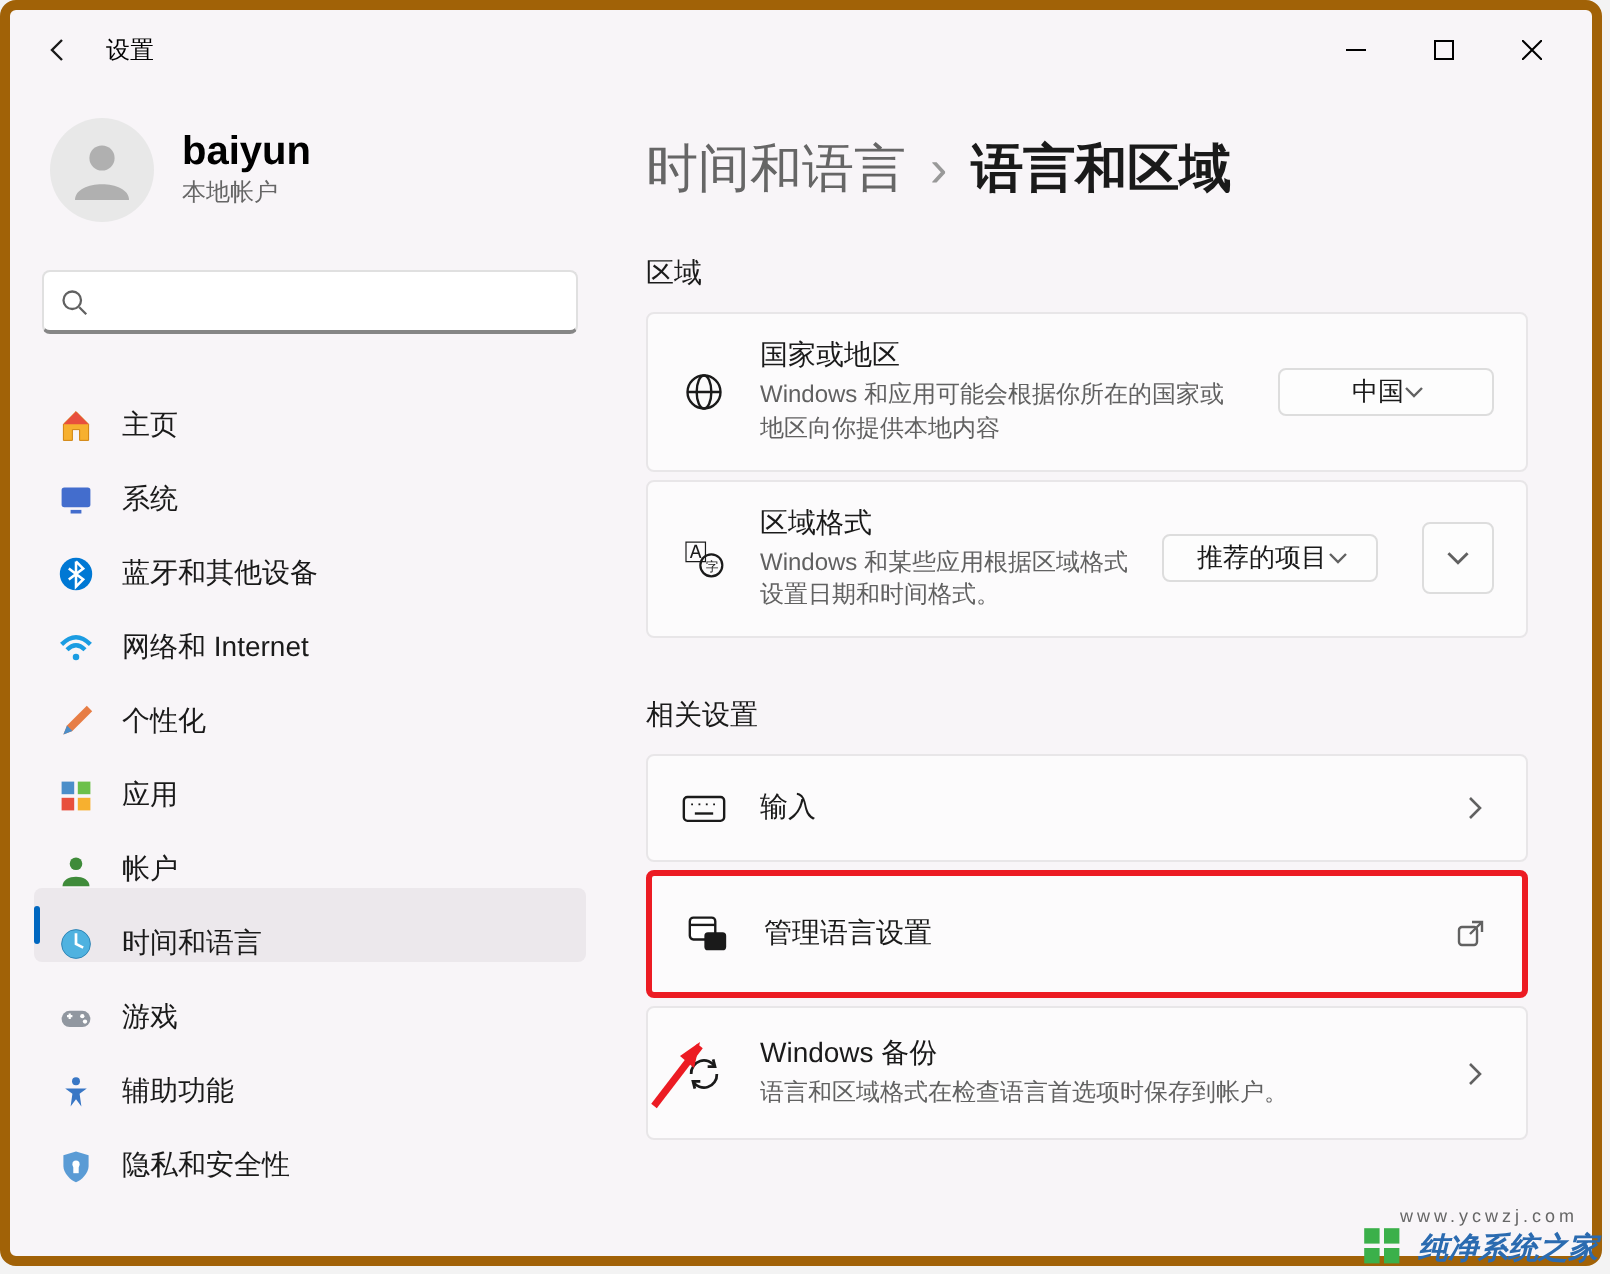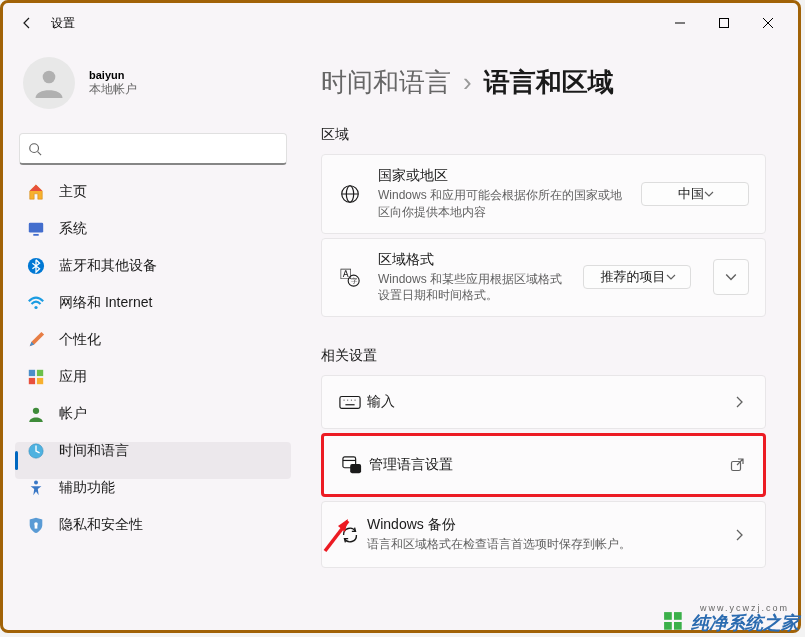--- a/index.html
+++ b/index.html
@@ -1,70 +1,70 @@
 <!DOCTYPE html>
 <html><head>
   <meta charset="utf-8">
   <style>
     * { margin: 0; padding: 0; box-sizing: border-box; font-family: "Segoe UI", "Microsoft YaHei", sans-serif; }
     body { background: #f3f3f3; width: 805px; height: 637px; overflow: hidden; position: relative; }
     
-    .window { width: 801px; height: 633px; background: #f8f5f8; border: 3px solid #a16207; border-radius: 8px; overflow: hidden; position: relative; }
+    .window { width: 801px; height: 633px; background: #f8f5f8; border: 5px solid #a16207; border-radius: 8px; overflow: hidden; position: relative; }
     
     .titlebar { height: 40px; display: flex; align-items: center; padding: 0 8px; }
     .back-btn { width: 32px; height: 32px; display: flex; align-items: center; justify-content: center; cursor: pointer; border-radius: 4px; }
     .title { margin-left: 8px; font-size: 12px; color: #000; }
     .win-controls { margin-left: auto; display: flex; gap: 0; }
     .win-btn { width: 44px; height: 32px; display: flex; align-items: center; justify-content: center; cursor: pointer; }
     
     .layout { display: flex; height: calc(100% - 40px); }
     
     .sidebar { width: 300px; padding: 0 12px; }
     .profile { display: flex; align-items: center; gap: 14px; padding: 14px 8px 24px 8px; }
     .avatar { width: 52px; height: 52px; border-radius: 50%; background: #e8e8e8; display: flex; align-items: center; justify-content: center; }
     .avatar svg { width: 36px; height: 36px; }
-    .username { font-size: 11px; font-weight: 600; color: #000; }
+    .username { font-size: 20px; font-weight: 600; color: #000; }
     .account-type { font-size: 12px; color: #666; }
     
     .search-wrap { padding: 0 4px 18px 4px; }
     .search-box { position: relative; height: 32px; background: #fff; border: 1px solid #e0e0e0; border-bottom: 2px solid #868686; border-radius: 4px; display: flex; align-items: center; padding: 0 8px; }
     .search-input { flex: 1; border: none; outline: none; font-size: 13px; background: transparent; color: #666; }
     .search-icon-wrap { display: flex; align-items: center; }
     
-    .nav-item { display: flex; align-items: flex-start; gap: 14px; height: 37px; padding: 0 12px; border-radius: 4px; cursor: pointer; position: relative; font-size: 14px; color: #1a1a1a; }
+    .nav-item { display: flex; align-items: flex-end; gap: 14px; height: 37px; padding: 0 12px; border-radius: 4px; cursor: pointer; position: relative; font-size: 14px; color: #1a1a1a; }
     .nav-item.active { background: #ece8ec; }
     .nav-item.active::before { content: ""; position: absolute; left: 0; top: 9px; bottom: 9px; width: 3px; background: #0067c0; border-radius: 2px; }
     .nav-icon { width: 18px; height: 18px; display: flex; align-items: center; justify-content: center; flex-shrink: 0; }
     
     .main { flex: 1; padding: 22px 32px 0 18px; overflow-y: auto; }
     .breadcrumb { display: flex; align-items: center; gap: 12px; font-size: 26px; color: #1a1a1a; margin-bottom: 26px; }
     .bc-link { color: #666; cursor: pointer; }
     .bc-sep { color: #999; }
     .bc-current { font-weight: 600; }
     
     .section-h { font-size: 14px; font-weight: 400; color: #1a1a1a; margin-bottom: 10px; }
     
     .card { background: #fcfbfc; border: 1px solid #e8e6e8; border-radius: 4px; padding: 12px 16px; display: flex; align-items: center; gap: 16px; margin-bottom: 4px; }
     .card-icon { width: 24px; height: 24px; display: flex; align-items: center; justify-content: center; flex-shrink: 0; }
     .card-body { flex: 1; min-width: 0; }
     .card-title { font-size: 14px; color: #1a1a1a; }
     .card-desc { font-size: 12px; color: #616161; margin-top: 2px; line-height: 1.4; }
     .dropdown { min-width: 108px; height: 24px; background: #fdfdfd; border: 1px solid #ddd; border-radius: 4px; display: flex; align-items: center; justify-content: center; padding: 0 10px 0 12px; font-size: 13px; color: #1a1a1a; cursor: pointer; }
     .expand-btn { width: 36px; height: 36px; display: flex; align-items: center; justify-content: center; border: 1px solid #ddd; border-radius: 4px; cursor: pointer; margin-left: 6px; background: #fdfdfd; }
     
-    .link-card { background: #fcfbfc; border: 1px solid #e8e6e8; border-radius: 4px; padding: 14px 16px; display: flex; align-items: center; gap: 5px; margin-bottom: 4px; cursor: pointer; }
+    .link-card { background: #fcfbfc; border: 1px solid #e8e6e8; border-radius: 4px; padding: 14px 16px; display: flex; align-items: center; gap: 16px; margin-bottom: 4px; cursor: pointer; }
     .link-card.hl { border: 3px solid #ec1b23; padding: 17px 16px; }
     .chev-right { width: 20px; display: flex; align-items: center; justify-content: center; color: #616161; }
     .ext-icon { width: 20px; display: flex; align-items: center; justify-content: center; color: #616161; }
     
     .section-gap { height: 26px; }
     
     .arrow-annotation { position: absolute; left: 317px; top: 510px; pointer-events: none; }
     
-    .watermark { position: absolute; right: 6px; bottom: 2px; display: flex; align-items: flex-start; gap: 6px; font-size: 18px; font-weight: 700; color: #2b6bb0; font-style: italic; }
+    .watermark { position: absolute; right: 6px; bottom: 2px; display: flex; align-items: center; gap: 6px; font-size: 15px; font-weight: 700; color: #2b6bb0; font-style: italic; }
     .watermark-sub { position: absolute; right: 16px; bottom: 24px; font-size: 9px; color: #666; letter-spacing: 2px; }
     .wm-logo { width: 22px; height: 22px; }
   </style>
 </head>
 <body>
 
 <div class="window">
   <div class="titlebar">
     <div class="back-btn">
       <svg width="16" height="16" viewBox="0 0 16 16">
@@ -189,20 +189,31 @@
               <circle cx="10" cy="10" r="8" fill="#4fb2e0"></circle>
               <path d="M10 4 V10 L14 12" stroke="#fff" stroke-width="1.5" fill="none"></path>
               <circle cx="10" cy="10" r="8" fill="none" stroke="#2a7fb0" stroke-width="0.5"></circle>
             </svg>
           </span>
         <span>时间和语言</span>
       </div>
       <div class="nav-item">
         <span class="nav-icon">
             <svg width="18" height="18" viewBox="0 0 20 20">
+              <rect x="2" y="6" width="16" height="9" rx="4.5" fill="#9197a0"></rect>
+              <circle cx="13.5" cy="9" r="1.2" fill="#fff"></circle>
+              <circle cx="15" cy="12" r="1.2" fill="#fff"></circle>
+              <path d="M5 9 H8 M6.5 7.5 V10.5" stroke="#fff" stroke-width="1.2"></path>
+            </svg>
+          </span>
+        <span>游戏</span>
+      </div>
+      <div class="nav-item">
+        <span class="nav-icon">
+            <svg width="18" height="18" viewBox="0 0 20 20">
               <circle cx="10" cy="4" r="2.2" fill="#3977c5"></circle>
               <path d="M4 8 L16 8 L12 11 L13 18 L10 14 L7 18 L8 11 Z" fill="#3977c5"></path>
             </svg>
           </span>
         <span>辅助功能</span>
       </div>
       <div class="nav-item">
         <span class="nav-icon">
             <svg width="18" height="18" viewBox="0 0 20 20">
               <path d="M10 2 L17 4 V10 C17 14 13 18 10 19 C7 18 3 14 3 10 V4 Z" fill="#5a9bd5"></path>

